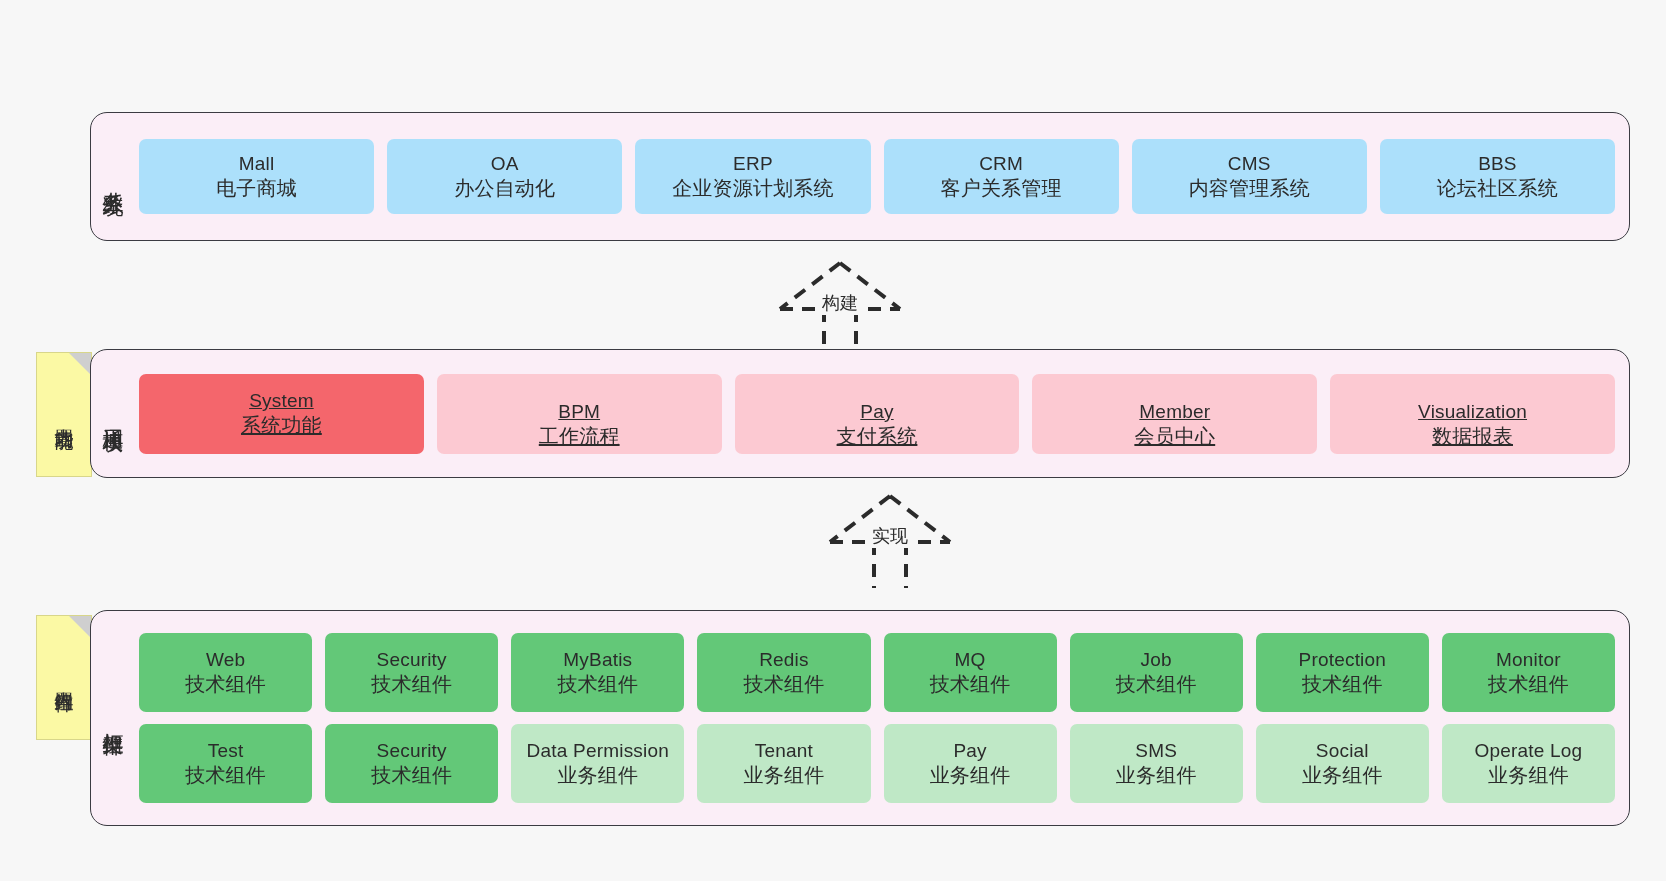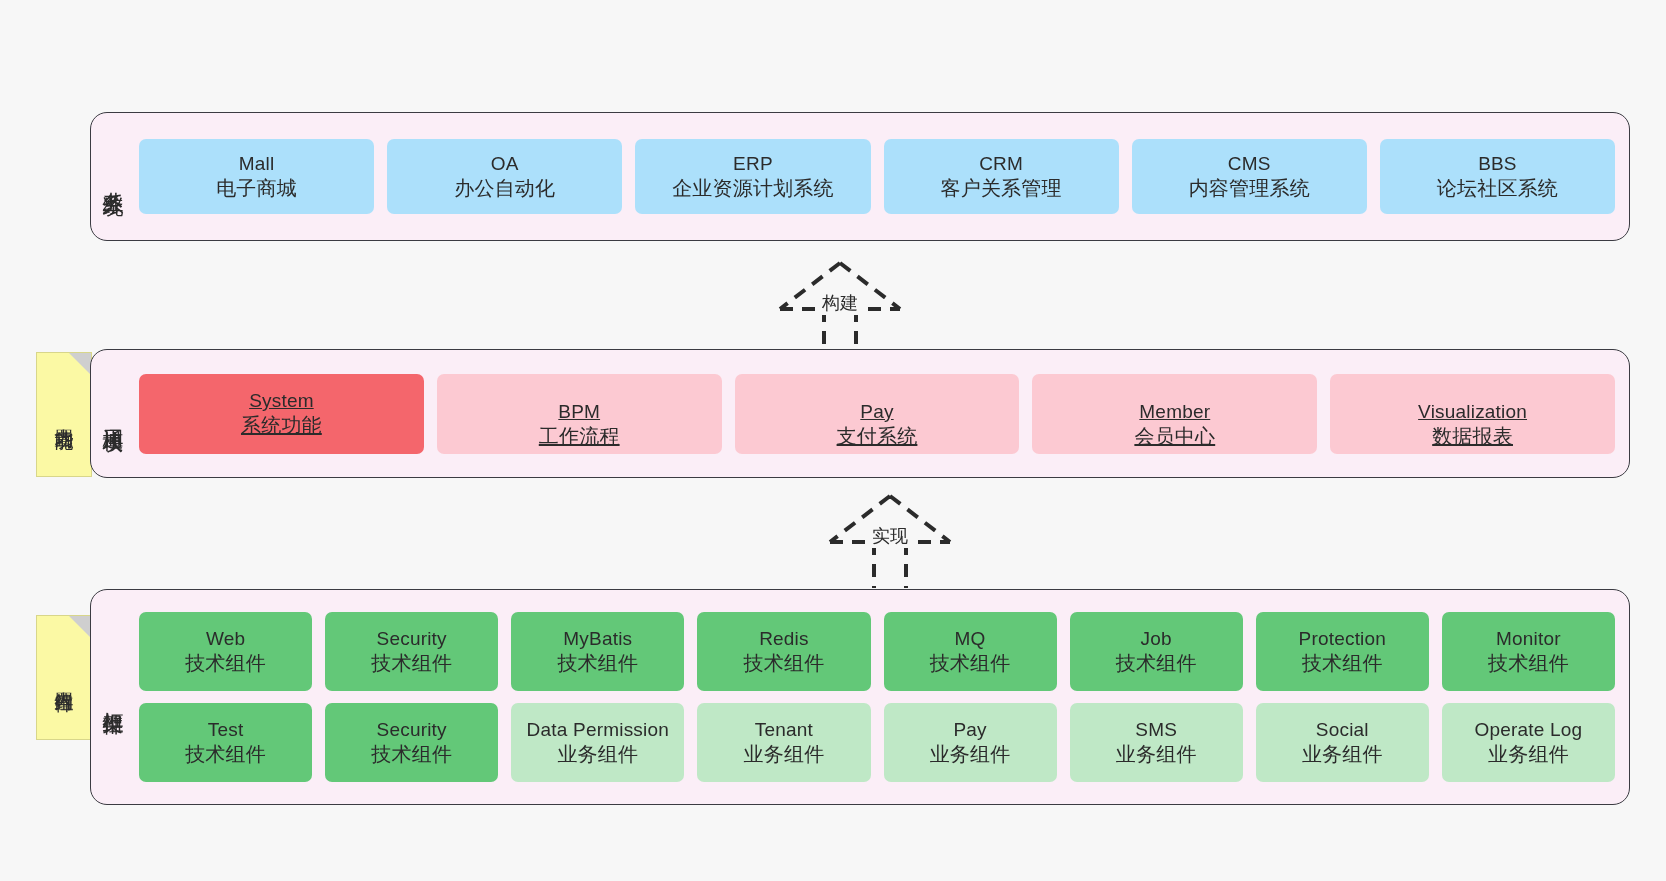--- a/index.html
+++ b/index.html
@@ -143,21 +143,21 @@
     font-size: 18px;
     background: #f7f7f7;
     padding: 0 3px;
     color: #2b2b2b;
     white-space: nowrap;
   }
 
   
   #band-business  { left: 90px;  top: 112px; width: 1540px; height: 129px; }
   #band-common    { left: 90px;  top: 349px; width: 1540px; height: 129px; }
-  #band-framework { left: 90px;  top: 589px; width: 1540px; height: 216px; }
+  #band-framework { left: 90px;  top: 610px; width: 1540px; height: 216px; }
 
   #note-functions  { left: 36px; top: 352px; height: 125px; }
   #note-components { left: 36px; top: 615px; height: 125px; }
 
   #arrow-build      { left: 760px; top: 255px; }
   #arrow-implement  { left: 810px; top: 488px; }
 
   #band-business .node  { height: 75px; }
   #band-common .node    { height: 80px; text-decoration: underline; }
   #band-framework .node { height: 79px; }

